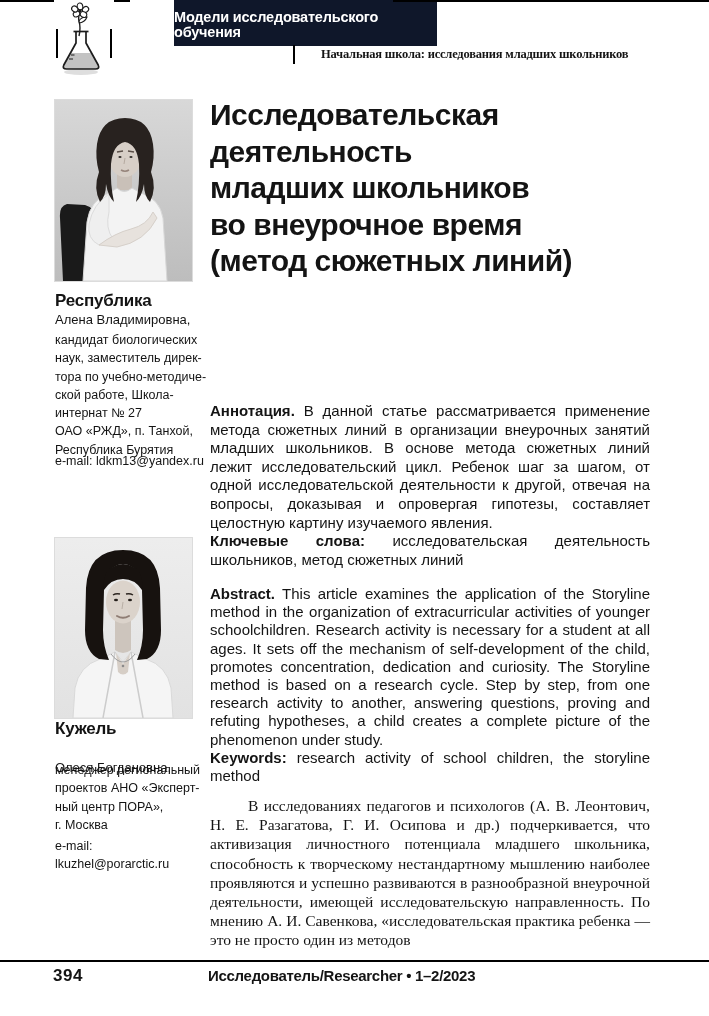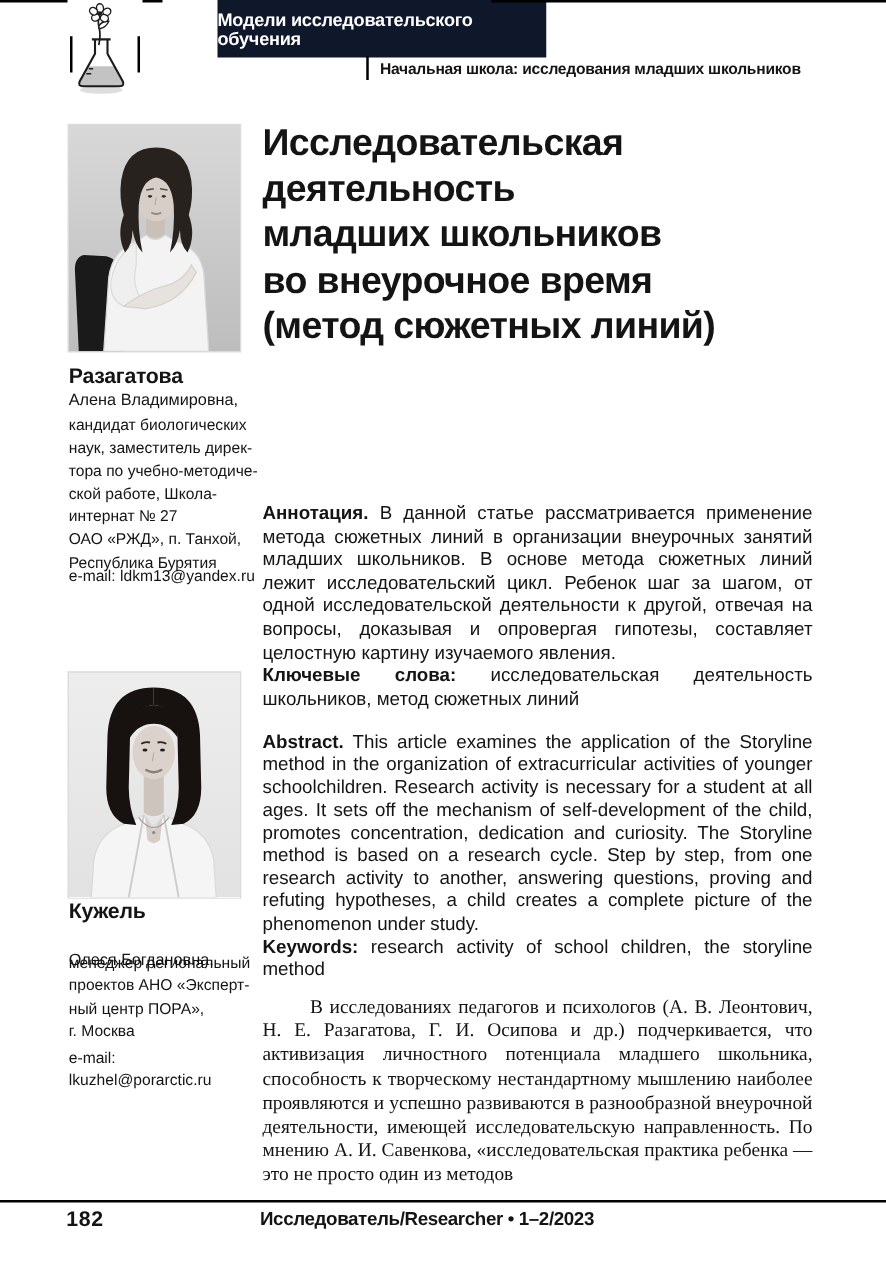--- a/index.html
+++ b/index.html
@@ -13,21 +13,21 @@
   .hdr-rule-c{left:393px;top:41;width:316px;}
   .hdr-tick{position:absolute;width:2px;height:29px;top:29px;background:#000;}
   .hdr-tick-a{left:56px;}
   .hdr-tick-b{left:110px;}
   .logo{position:absolute;left:57px;top:2px;width:48px;height:74px;}
   .hdr-bar{position:absolute;left:130px;top:0;width:263px;height:46px;background:#0f172a;
            display:flex;align-items:flex-end;justify-content:center;margin-left:44px;}
   .hdr-bar span{color:#fff;font-weight:bold;font-size:14.5px;line-height:1;padding-bottom:7px;letter-spacing:-0.2px;}
   .subhdr{position:absolute;left:293px;top:45px;display:flex;align-items:center;}
   .subhdr-bar{display:inline-block;width:2px;height:19px;background:#000;}
-  .subhdr-text{font-weight:bold;font-size:12.5px;letter-spacing:-0.2px;margin-left:9px;white-space:nowrap;}
+  .subhdr-text{font-weight:bold;font-size:12.5px;letter-spacing:-0.2px;margin-left:26px;white-space:nowrap;font-family:Liberation Serif, serif;}
 
   
   .photo{position:absolute;left:55px;box-shadow:0 0 0 1px #dcdcdc;}
   .photo svg{display:block;}
   .photo-1{top:100px;width:137px;height:181px;}
   .photo-2{top:538px;width:137px;height:180px;}
   .a-surname{position:absolute;left:55px;font-weight:bold;font-size:17px;letter-spacing:-0.2px;}
   .a-name{position:absolute;left:55px;font-weight:normal;font-size:13px;}
   .a-bio{position:absolute;left:55px;width:170px;font-size:12.5px;line-height:18.3px;white-space:pre-line;}
   .a-email{position:absolute;left:55px;width:170px;font-size:12.5px;line-height:18px;white-space:pre-line;}
@@ -113,21 +113,21 @@
       <path d="M70,18 Q46,18 42,44 Q40,58 44,72 Q38,88 45,102 Q51,96 51,84 Q53,96 59,102 Q55,84 56,64
                Q58,44 70,42 Q82,44 84,64 Q85,84 81,102 Q87,96 89,84 Q89,96 95,102 Q102,88 96,72
                Q100,58 98,44 Q94,18 70,18 Z" fill="#28221f"></path>
       <path d="M62,52 L68,51 M73,51 L79,52" stroke="#5a4f48" stroke-width="1.3" fill="none"></path>
       <ellipse cx="65" cy="57" rx="1.6" ry="1.1" fill="#33302d"></ellipse>
       <ellipse cx="76" cy="57" rx="1.6" ry="1.1" fill="#33302d"></ellipse>
       <path d="M70,58 L69,64" stroke="#b5aaa0" stroke-width="1" fill="none"></path>
       <path d="M66,70 Q70,72.5 74,70" stroke="#97857c" stroke-width="1.5" fill="none"></path>
     </svg>
   </div>
-  <div class="a-surname s1">Разагатова</div>
+  <div class="a-surname s1">Республика</div>
   <div class="a-name n1">Алена Владимировна,</div>
   <div class="a-bio b1">кандидат биологических
 наук, заместитель дирек-
 тора по учебно-методиче-
 ской работе, Школа-
 интернат № 27
 ОАО «РЖД», п. Танхой,
 Республика Бурятия</div>
   <div class="a-email e1">e-mail: ldkm13@yandex.ru</div>
 
@@ -178,16 +178,16 @@
   </div>
 
   <div class="block block-en">
     <p class="jpara"><b>Abstract.</b><span> This article examines the application of the Storyline method in the organization of extracurricular activities of younger schoolchildren. Research activity is necessary for a student at all ages. It sets off the mechanism of self-development of the child, promotes concentration, dedication and curiosity. The Storyline method is based on a research cycle. Step by step, from one research activity to another, answering questions, proving and refuting hypotheses, a child creates a complete picture of the phenomenon under study.</span></p>
     <p class="jpara"><b>Keywords:</b><span> research activity of school children, the storyline method</span></p>
   </div>
 
   <p class="body-para">В исследованиях педагогов и психологов (А. В. Леонтович, Н. Е. Разагатова, Г. И. Осипова и др.) подчеркивается, что активизация личностного потенциала младшего школьника, способность к творческому нестандартному мышлению наиболее проявляются и успешно развиваются в разнообразной внеурочной деятельности, имеющей исследовательскую направленность. По мнению А. И. Савенкова, «исследовательская практика ребенка — это не просто один из методов</p>
 
   <div class="ftr-rule"></div>
-  <div class="ftr-page">182</div>
+  <div class="ftr-page">394</div>
   <div class="ftr-journal">Исследователь/Researcher • 1–2/2023</div>
 
 </div>
 
 </body></html>

